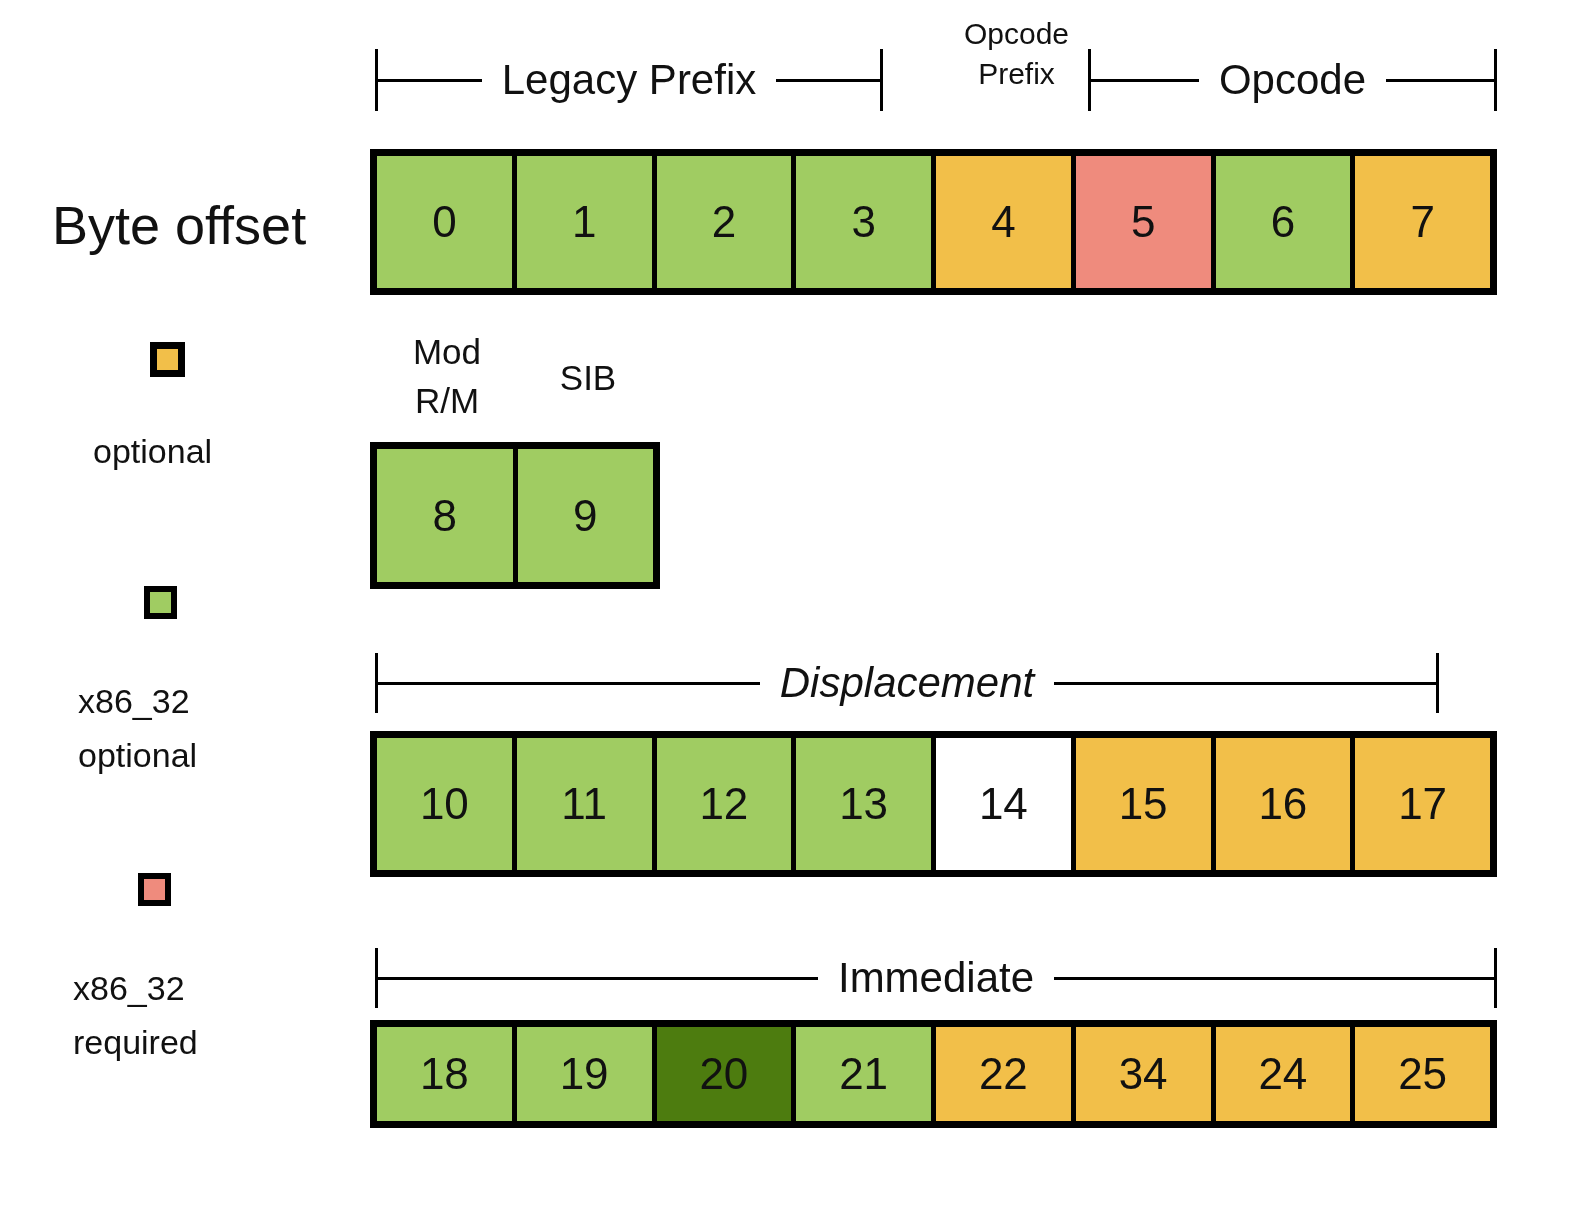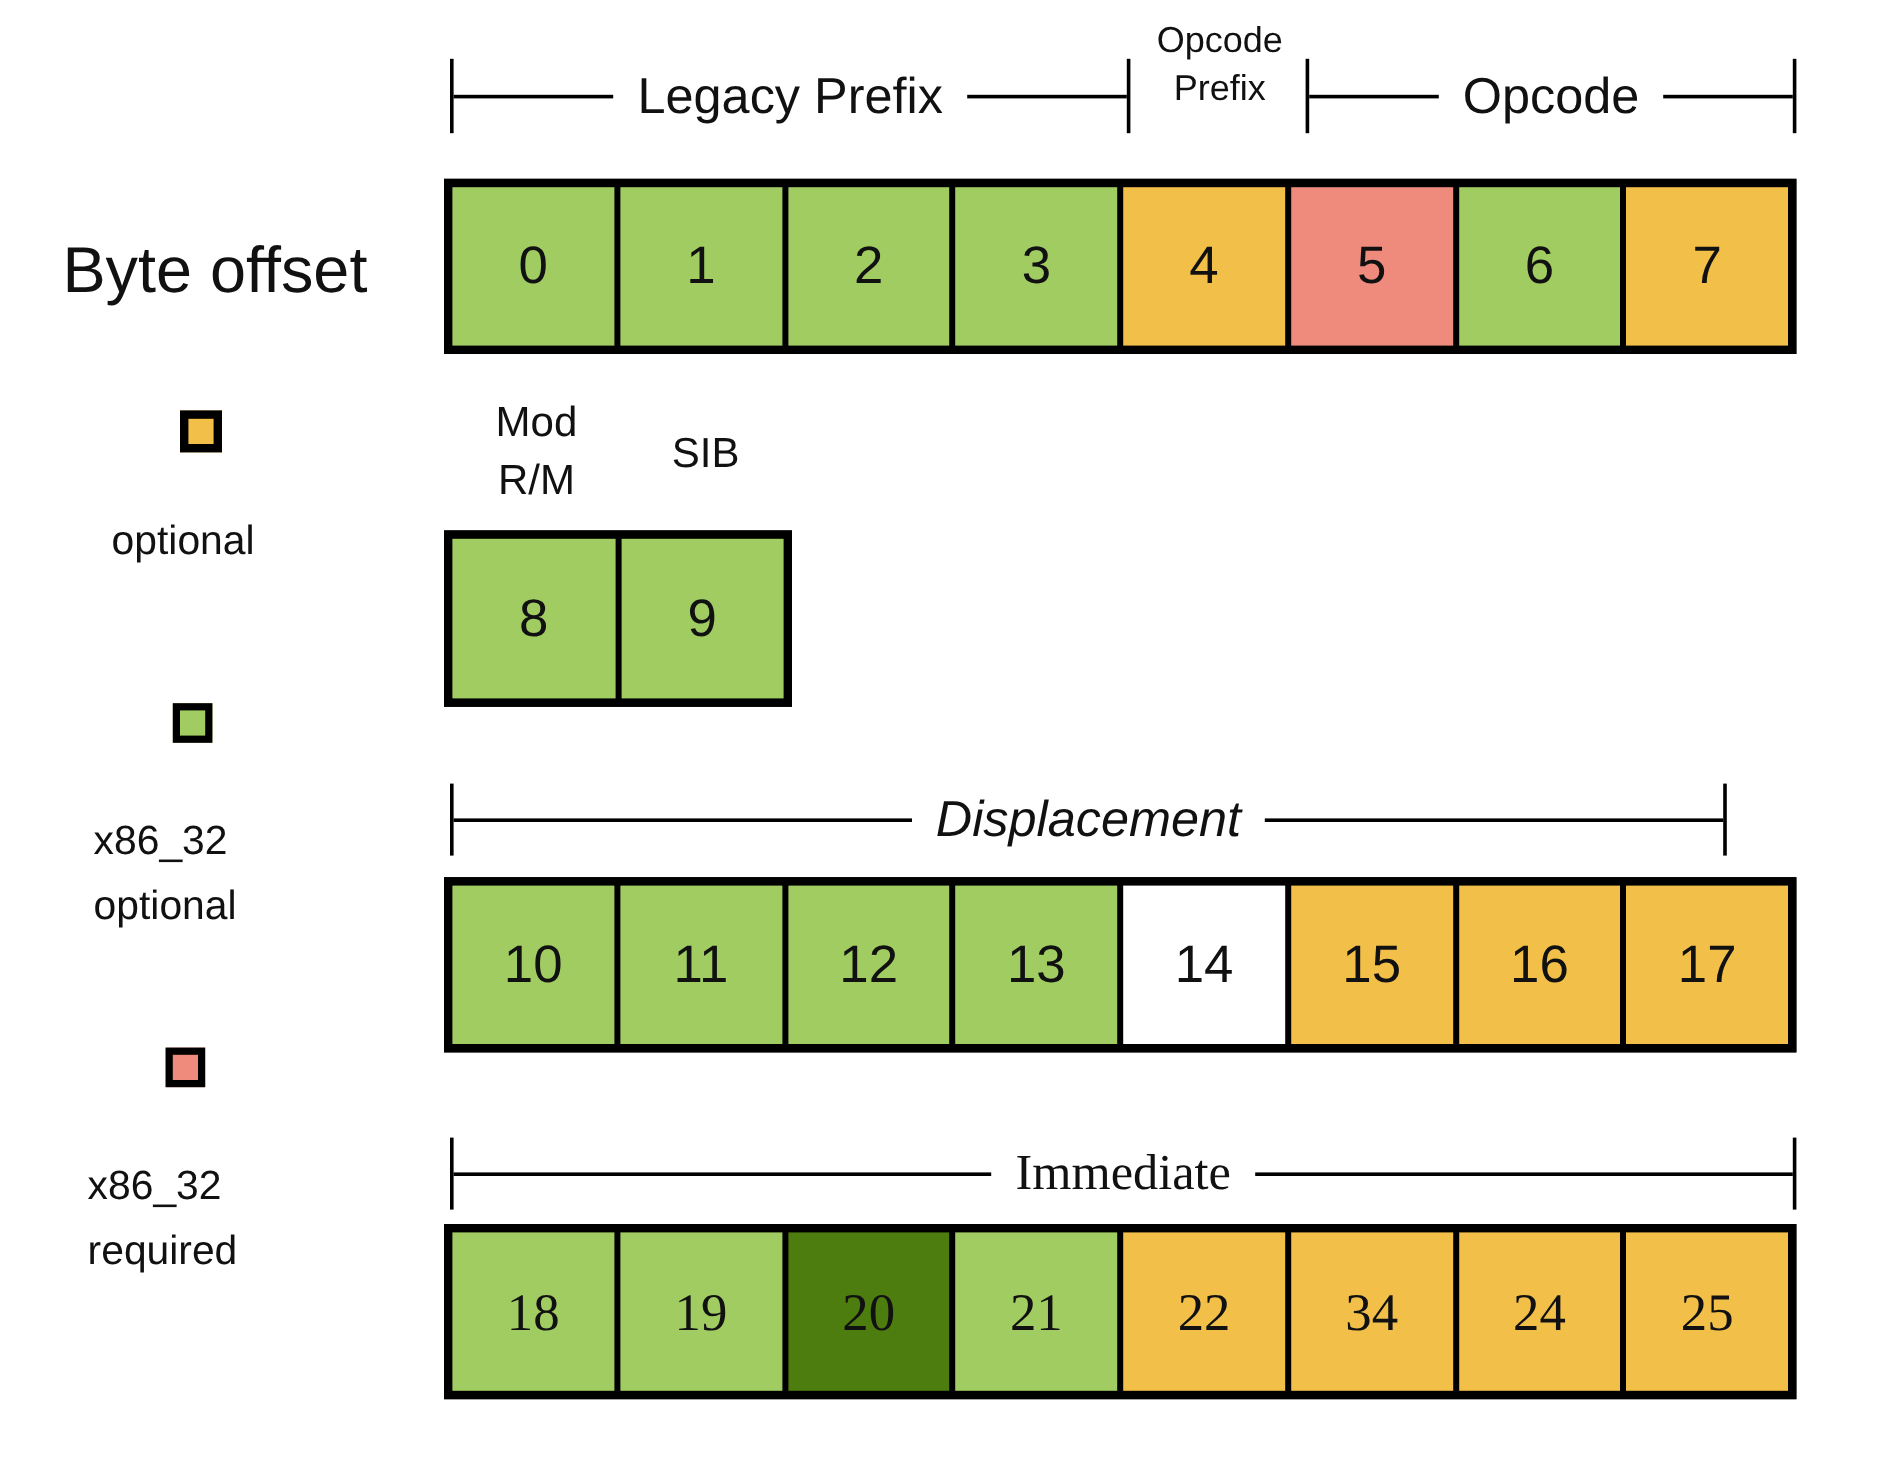--- a/index.html
+++ b/index.html
@@ -92,21 +92,21 @@
     line-height: 1.6;
     white-space: nowrap;
     margin-top: 40px;
   }
 </style>
 </head>
 <body>
 
 <div class="canvas">
 
-  <div class="bracket" style="left:375px; top:49px; width:567px;">
+  <div class="bracket" style="left:375px; top:49px; width:508px;">
     <div class="tick"></div>
     <div class="hline"></div>
     <div class="bracket-label">Legacy Prefix</div>
     <div class="hline"></div>
     <div class="tick"></div>
   </div>
 
   <div class="small-caption" style="left:945px; top:14px; width:143px;">
     <div>Opcode</div>
     <div>Prefix</div>
@@ -171,29 +171,29 @@
       <div class="byte-cell" style="background-color: rgb(242, 191, 73);">16</div>
       <div class="byte-cell" style="background-color: rgb(242, 191, 73);">17</div>
     </div>
 
   <div class="legend-swatch sm" style="left: 138px; top: 873px; background-color: rgb(239, 139, 125);"></div>
   <div class="legend-text" style="left:73px; top:921px; width:155px;">
     <div>x86_32</div>
     <div>required</div>
   </div>
 
-  <div class="bracket" style="left:375px; top:948px; width:1122px; height:60px;font-family:Liberation Serif, serif;">
+  <div class="bracket" style="left:375px; top:948px; width:1122px; height:60px;">
     <div class="tick"></div>
     <div class="hline"></div>
     <div class="bracket-label">Immediate</div>
     <div class="hline"></div>
     <div class="tick"></div>
   </div>
 
-  <div class="byte-row" style="left:370px; top:1020px; width:1127px; height:146px;font-family:Liberation Serif, serif;">
+  <div class="byte-row" style="left:370px; top:1020px; width:1127px; height:108px;">
       <div class="byte-cell" style="background-color: rgb(160, 204, 98);">18</div>
       <div class="byte-cell" style="background-color: rgb(160, 204, 98);">19</div>
       <div class="byte-cell" style="background-color: #4d7c0f;">20</div>
       <div class="byte-cell" style="background-color: rgb(160, 204, 98);">21</div>
       <div class="byte-cell" style="background-color: rgb(242, 191, 73);">22</div>
       <div class="byte-cell" style="background-color: rgb(242, 191, 73);">34</div>
       <div class="byte-cell" style="background-color: rgb(242, 191, 73);">24</div>
       <div class="byte-cell" style="background-color: rgb(242, 191, 73);">25</div>
     </div>
 

